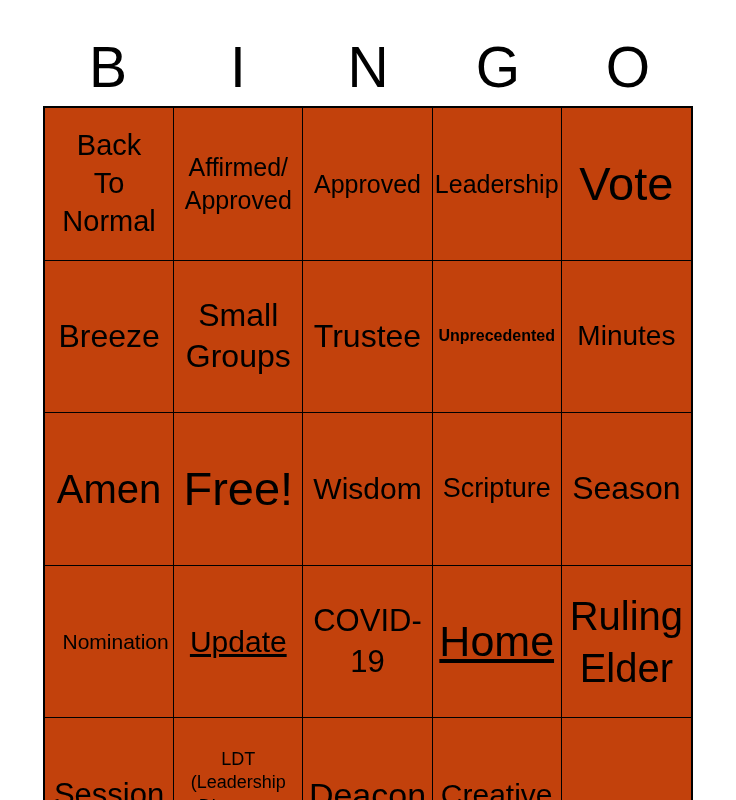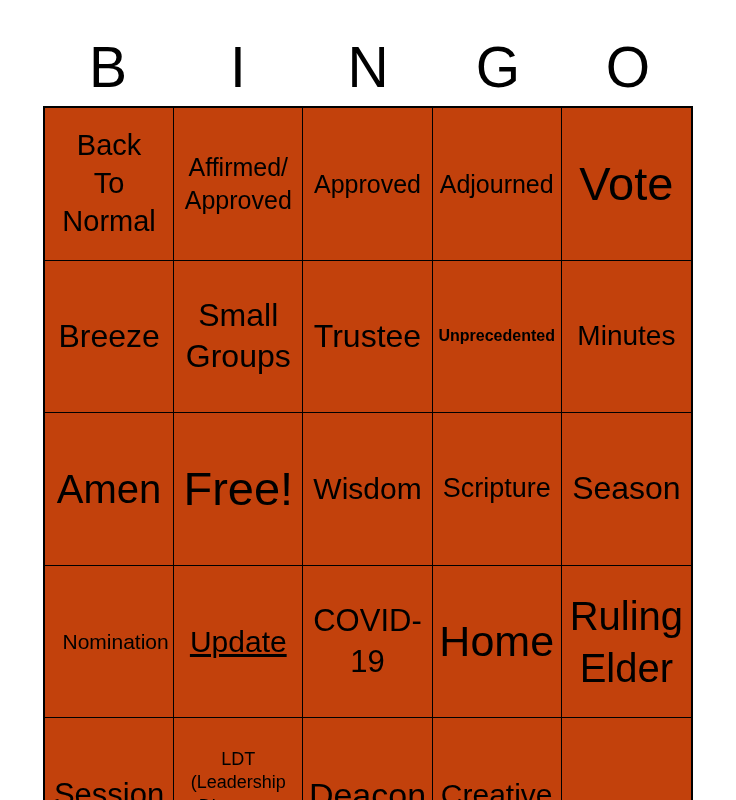--- a/index.html
+++ b/index.html
@@ -70,21 +70,21 @@
   .fs25   { font-size: 25px; }
   .fs27   { font-size: 27px; }
   .fs28   { font-size: 28px; }
   .fs29   { font-size: 29px; }
   .fs30   { font-size: 30px; }
   .fs31   { font-size: 31px; }
   .fs32   { font-size: 32px; }
   .fs33   { font-size: 30px; text-decoration: underline; }
   .fs34   { font-size: 34px; }
   .fs40   { font-size: 40px; }
-  .fs43   { font-size: 43px; }
+  .fs43   { font-size: 43px; text-decoration: underline; }
   .fs45   { font-size: 47px; }
   .fs47   { font-size: 47px; }
 </style>
 </head>
 <body>
 
 <div class="page">
 
   <div class="bingo-header">
     <div class="bingo-letter">B</div>
@@ -102,21 +102,21 @@
 Normal</span>
     </div>
     <div class="cell">
       <span class="cell-text fs25">Affirmed/
 Approved</span>
     </div>
     <div class="cell">
       <span class="cell-text fs25">Approved</span>
     </div>
     <div class="cell">
-      <span class="cell-text fs25">Adjourned</span>
+      <span class="cell-text fs25">Leadership</span>
     </div>
 
     <div class="cell">
       <span class="cell-text fs47">Vote</span>
     </div>
     <div class="cell">
       <span class="cell-text fs32">Breeze</span>
     </div>
     <div class="cell">
       <span class="cell-text fs32">Small

